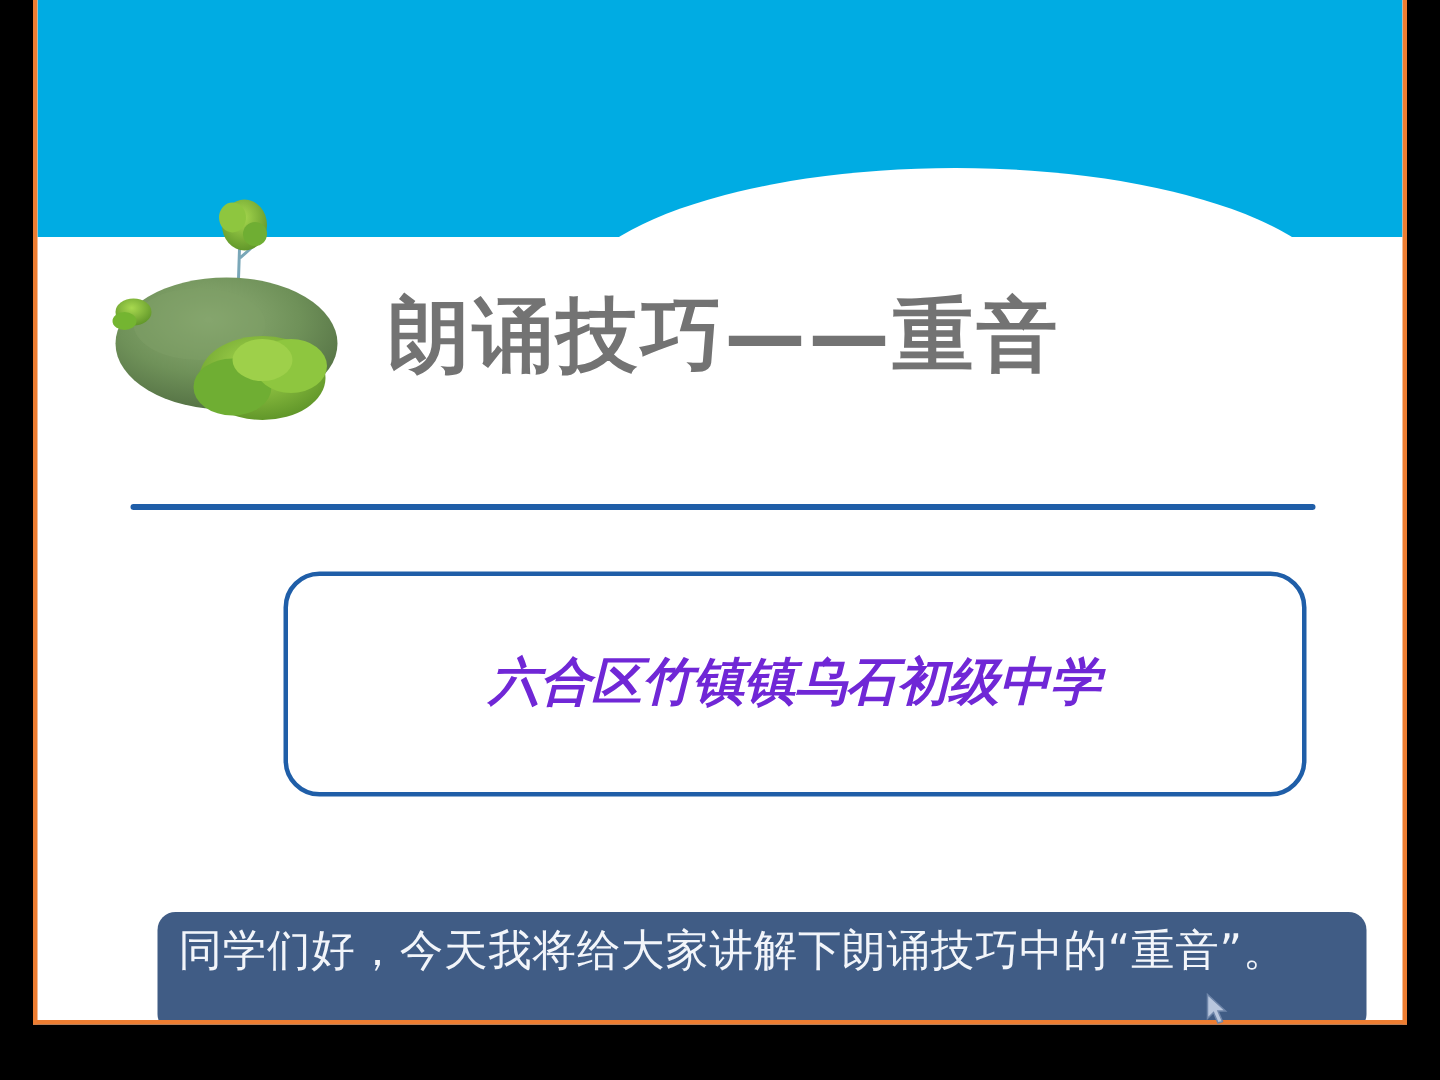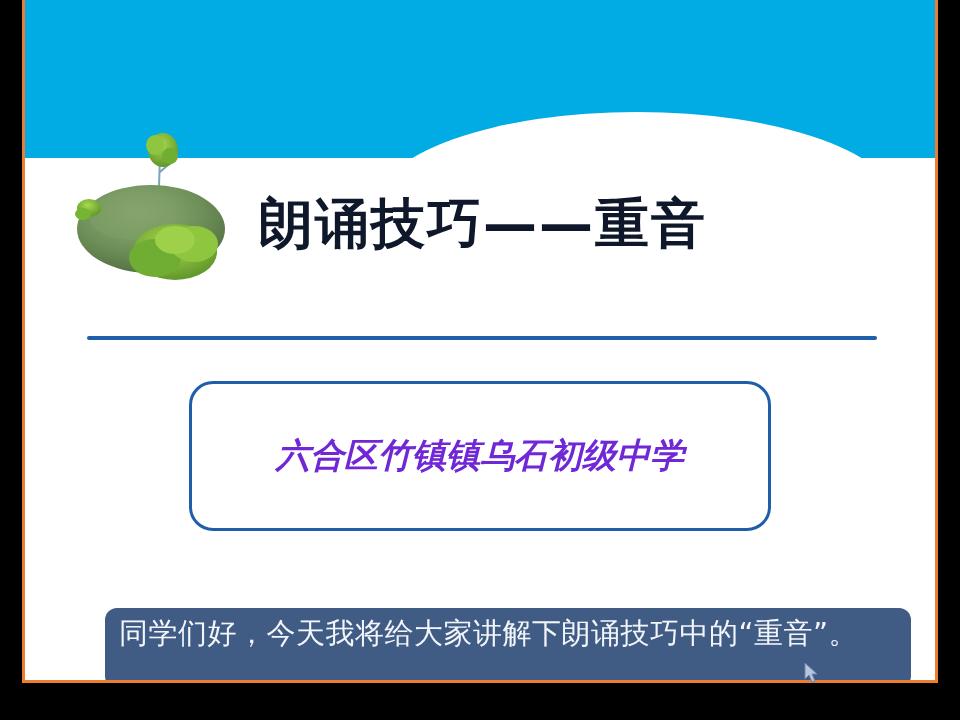--- a/index.html
+++ b/index.html
@@ -70,21 +70,21 @@
   
   .slide-title {
     position: absolute;
     left: 0;
     top: 196px;
     width: 916px;
     text-align: center;
     font-family: "DejaVu Sans", "Liberation Sans", sans-serif;
     font-size: 54px;
     font-weight: 700;
-    color: #0f172a;
+    color: #737373;
     letter-spacing: 2px;
     line-height: 1.05;
     white-space: nowrap;
   }
 
   
   .title-rule {
     position: absolute;
     left: 62px;
     top: 336px;
@@ -92,21 +92,21 @@
     height: 4px;
     background: #1f5ea8;
     border-radius: 2px;
   }
 
   
   .author-box {
     position: absolute;
     left: 164px;
     top: 381px;
-    width: 582px;
+    width: 682px;
     height: 150px;
     border: 3px solid #1f5ea8;
     border-radius: 24px;
     background: #ffffff;
     box-sizing: border-box;
     display: flex;
     align-items: center;
     justify-content: center;
   }
   .author-line {

